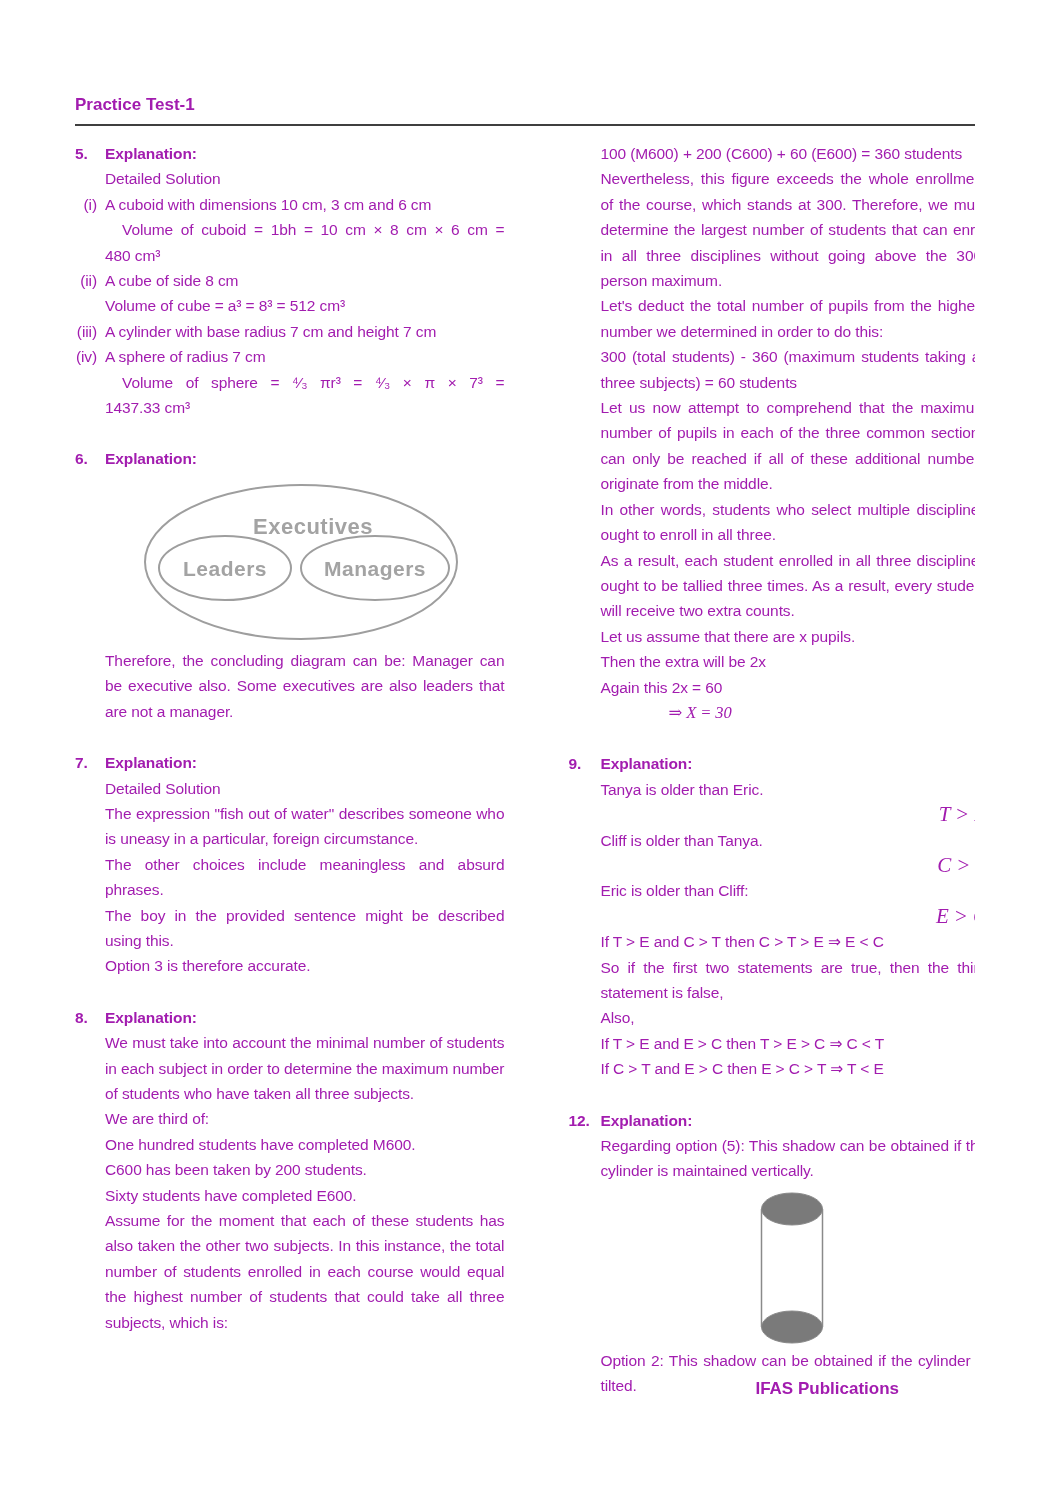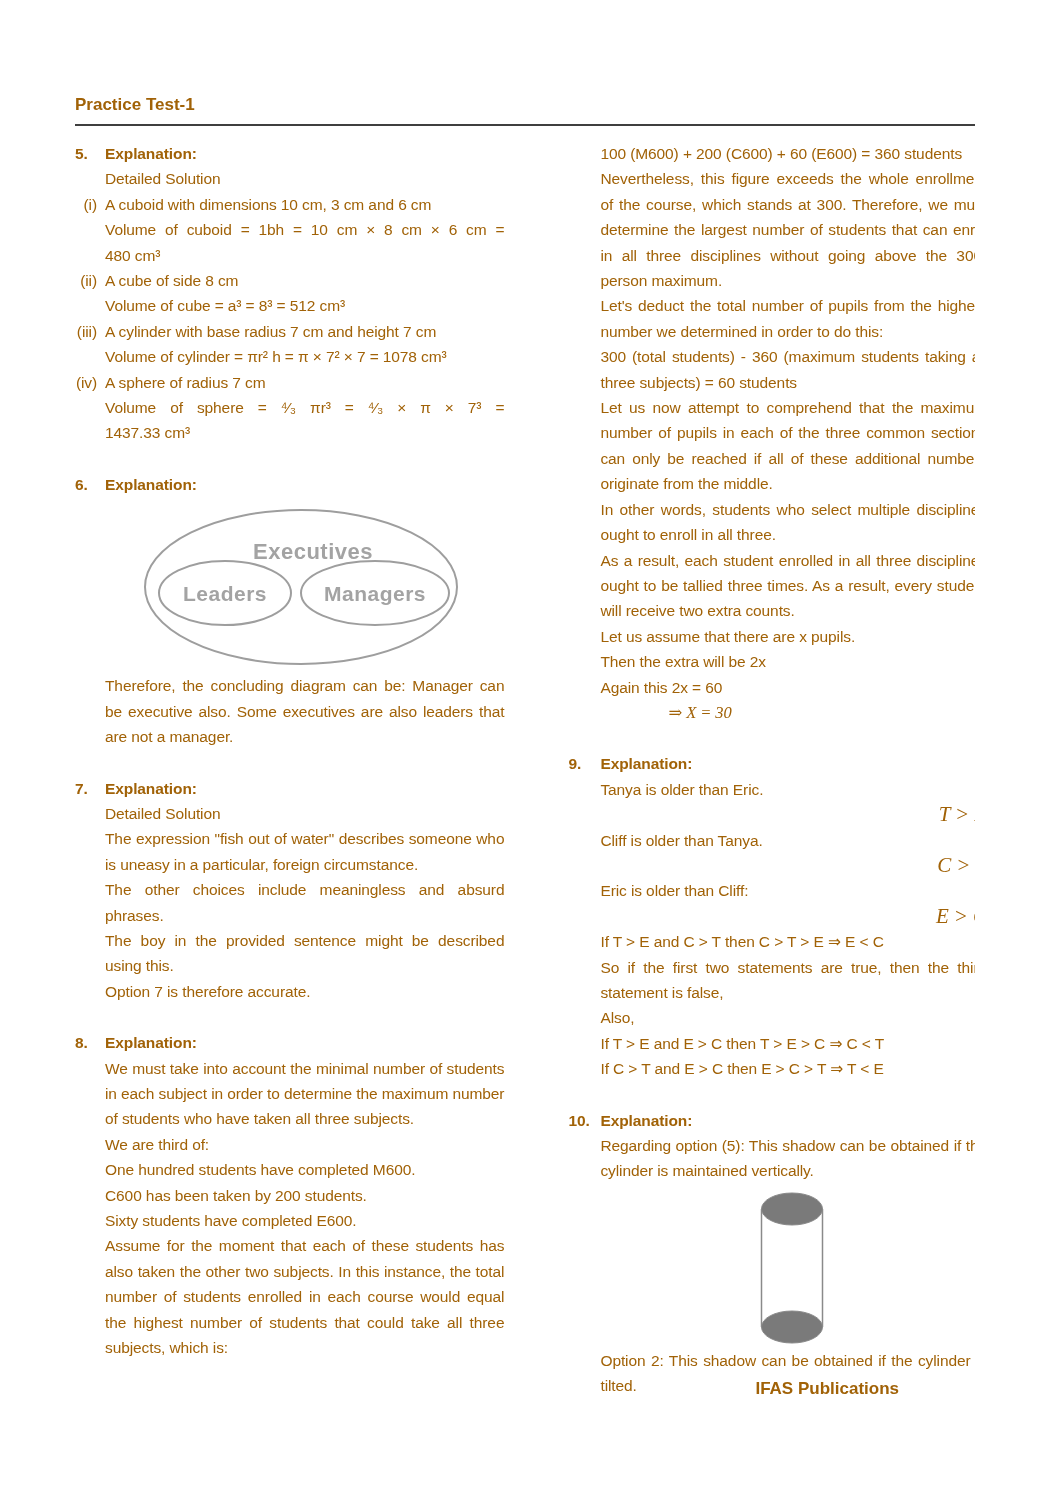--- a/index.html
+++ b/index.html
@@ -1,39 +1,39 @@
 <!DOCTYPE html>
 <html><head>
 <meta charset="utf-8">
 <style>
   * { box-sizing: border-box; }
   html,body { margin:0; padding:0; background:#ffffff; }
   .page {
     position:relative; width:975px; height:1500px; background:#ffffff;
-    color:#a16207; font-family:"Liberation Sans","DejaVu Sans",sans-serif;
+    color:#a21caf; font-family:"Liberation Sans","DejaVu Sans",sans-serif;
     font-size:15.5px; line-height:25.4px; letter-spacing:-0.1px; overflow:hidden;
   }
   .header {
     position:absolute; top:92px; left:75px; width:910px;
     display:flex; justify-content:space-between; align-items:flex-end;
     border-bottom:2px solid #3f3f3f; padding-bottom:7px;
     font-weight:700; font-size:17px; letter-spacing:0;
   }
   .cols { position:absolute; top:141px; left:75px; width:912px; display:flex; }
   .col-left  { width:435px; }
   .col-right { width:424px; margin-left:64px; }
   .item { display:flex; margin-top:26px; }
   .item.first { margin-top:0; }
   .item-num { flex:0 0 30px; font-weight:700; }
   .col-right .item-num { flex:0 0 32px; }
   .item-body { flex:1; min-width:0; }
   p { margin:0; }
   .p { text-align:justify; }
   .bold { font-weight:700; text-align:left; }
-  .jline { text-align:justify; text-align-last:justify; }
+  .jline { text-align:justify; text-align-last:justify;margin-left:17px; }
   .part { position:relative; }
   .part-label { position:absolute; right:100%; margin-right:8px; white-space:nowrap; }
   .eq {
     font-family:"Liberation Serif","DejaVu Serif",serif; font-style:italic;
     text-align:right; font-size:21px;
   }
   .eq-ind {
     font-family:"Liberation Serif","DejaVu Serif",serif; font-style:italic;
     margin-left:68px; font-size:16.5px;
   }
@@ -72,21 +72,20 @@
             <p class="p">480 cm³</p>
           </div>
           <div class="part">
             <span class="part-label">(ii)</span>
             <p class="p">A cube of side 8 cm</p>
             <p class="p">Volume of cube = a³ = 8³ = 512 cm³</p>
           </div>
           <div class="part">
             <span class="part-label">(iii)</span>
             <p class="p">A cylinder with base radius 7 cm and height 7 cm</p>
-            <p class="p">Volume of cylinder = πr² h = π × 7² × 7 = 1078 cm³</p>
           </div>
           <div class="part">
             <span class="part-label">(iv)</span>
             <p class="p">A sphere of radius 7 cm</p>
             <p class="p jline">Volume of sphere = ⁴⁄₃ πr³ = ⁴⁄₃ × π × 7³ =</p>
             <p class="p">1437.33 cm³</p>
           </div>
         </div>
       </div>
 
@@ -107,21 +106,21 @@
       </div>
 
       <div class="item">
         <span class="item-num">7.</span>
         <div class="item-body">
           <p class="p bold">Explanation:</p>
           <p class="p">Detailed Solution</p>
           <p class="p">The expression "fish out of water" describes someone who is uneasy in a particular, foreign circumstance.</p>
           <p class="p">The other choices include meaningless and absurd phrases.</p>
           <p class="p">The boy in the provided sentence might be described using this.</p>
-          <p class="p">Option 7 is therefore accurate.</p>
+          <p class="p">Option 3 is therefore accurate.</p>
         </div>
       </div>
 
       <div class="item">
         <span class="item-num">8.</span>
         <div class="item-body">
           <p class="p bold">Explanation:</p>
           <p class="p">We must take into account the minimal number of students in each subject in order to determine the maximum number of students who have taken all three subjects.</p>
           <p class="p">We are third of:</p>
           <p class="p">One hundred students have completed M600.</p>
@@ -164,21 +163,21 @@
           <p class="eq">E &gt; C</p>
           <p class="p">If T &gt; E and C &gt; T then C &gt; T &gt; E ⇒ E &lt; C</p>
           <p class="p">So if the first two statements are true, then the third statement is false,</p>
           <p class="p">Also,</p>
           <p class="p">If T &gt; E and E &gt; C then T &gt; E &gt; C ⇒ C &lt; T</p>
           <p class="p">If C &gt; T and E &gt; C then E &gt; C &gt; T ⇒ T &lt; E</p>
         </div>
       </div>
 
       <div class="item">
-        <span class="item-num">10.</span>
+        <span class="item-num">12.</span>
         <div class="item-body">
           <p class="p bold">Explanation:</p>
           <p class="p">Regarding option (5): This shadow can be obtained if the cylinder is maintained vertically.</p>
           <svg class="cyl" width="64" height="152" viewBox="0 0 64 152">
             <rect x="1.5" y="17" width="61" height="118" fill="#ffffff"></rect>
             <line x1="1.5" y1="17" x2="1.5" y2="135" stroke="#8a8a8a" stroke-width="1.5"></line>
             <line x1="62.5" y1="17" x2="62.5" y2="135" stroke="#8a8a8a" stroke-width="1.5"></line>
             <ellipse cx="32" cy="135" rx="30.5" ry="16" fill="#7a7a7a" stroke="#8a8a8a" stroke-width="1"></ellipse>
             <ellipse cx="32" cy="17" rx="30.5" ry="16" fill="#7a7a7a" stroke="#8a8a8a" stroke-width="1"></ellipse>
           </svg>

